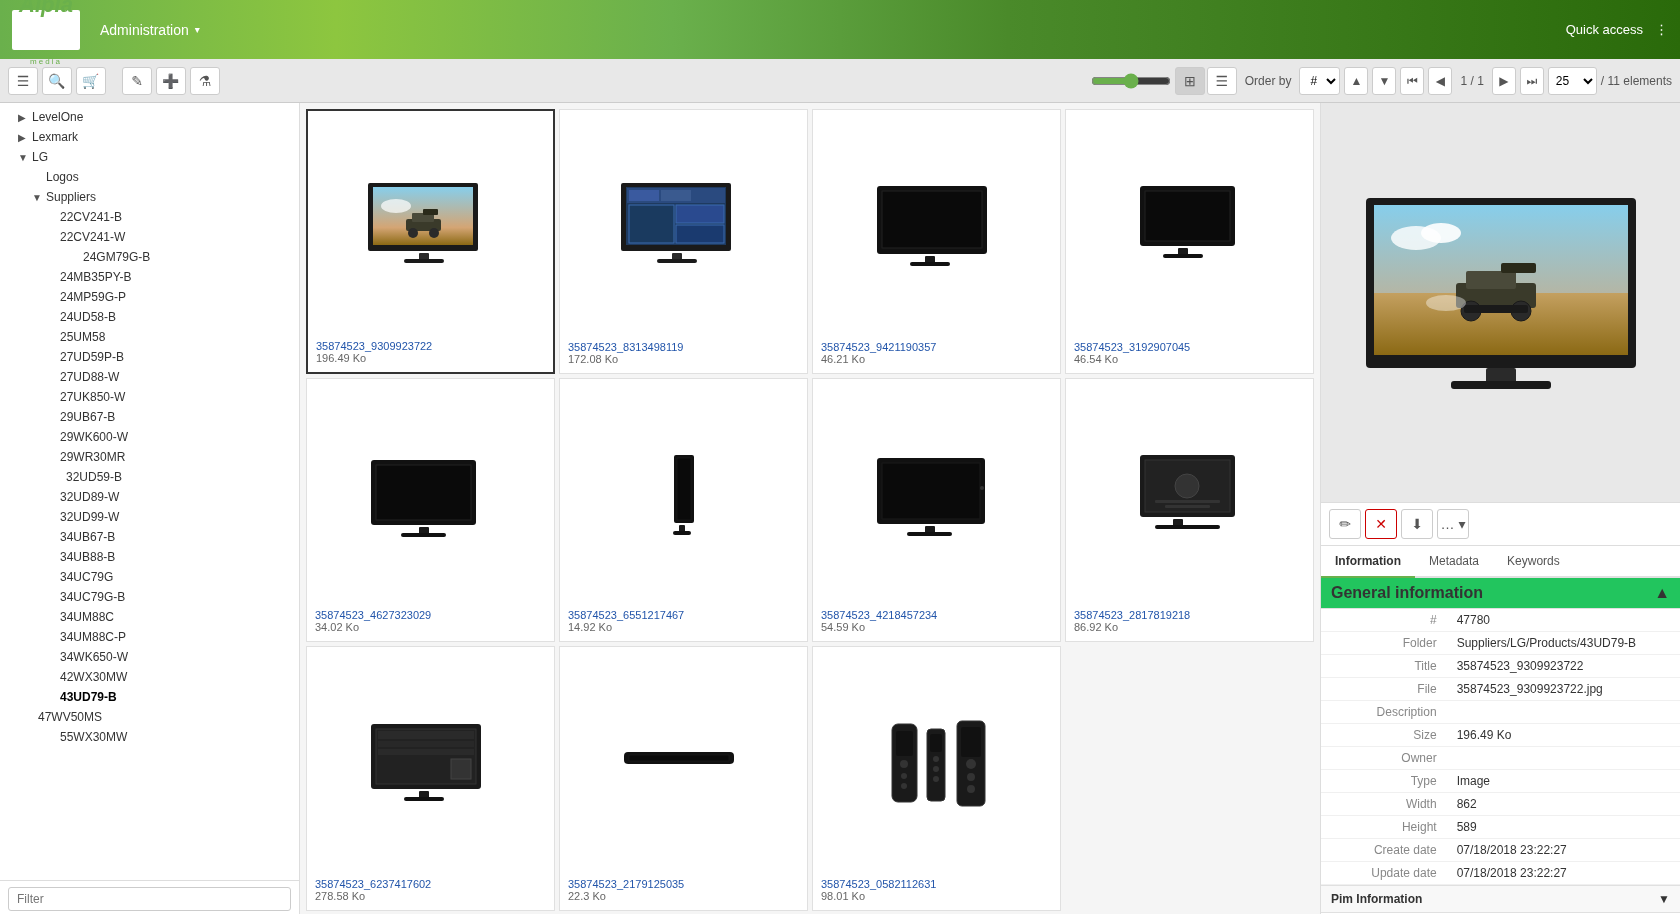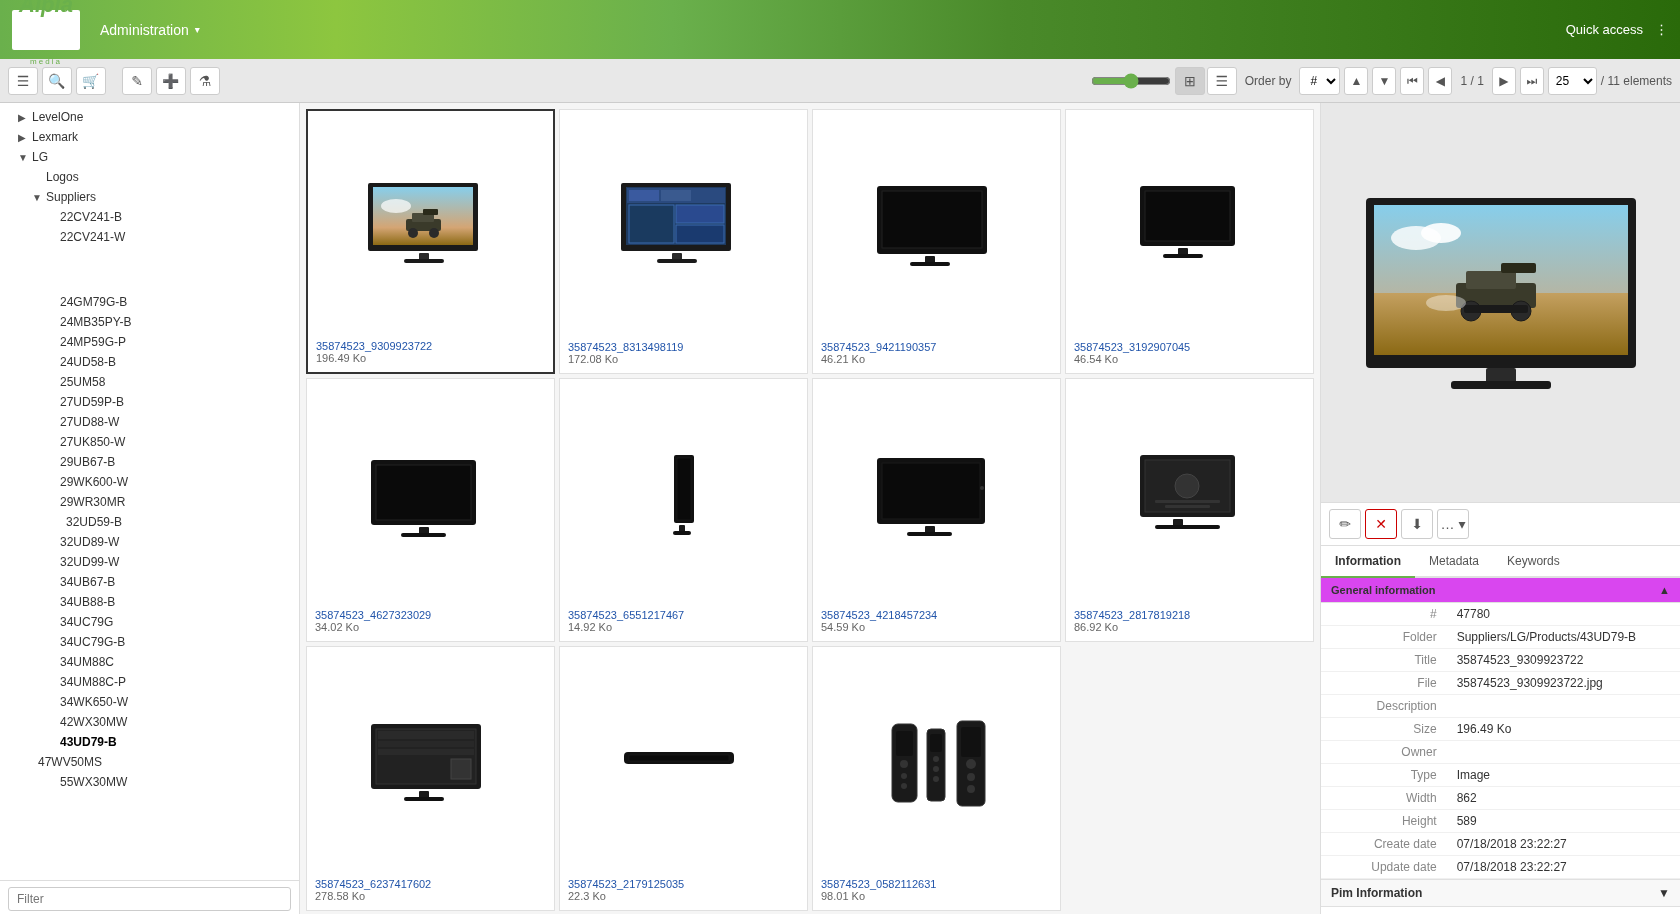--- a/index.html
+++ b/index.html
@@ -303,24 +303,24 @@
     }
     .info-content {
       flex: 1;
       overflow-y: auto;
     }
     .info-section-header {
       display: flex;
       align-items: center;
       justify-content: space-between;
       padding: 6px 10px;
-      background: #d946ef;
+      background: #22c55e;
       border-bottom: 1px solid #e0e0e0;
       font-weight: bold;
-      font-size: 11px;
+      font-size: 16px;
       color: #333;
     }
     .info-table {
       width: 100%;
       border-collapse: collapse;
     }
     .info-table tr td {
       padding: 4px 10px;
       font-size: 12px;
       border-bottom: 1px solid #f0f0f0;
@@ -446,21 +446,21 @@
           <span>Suppliers</span>
         </div>
         <div class="tree-item" style="padding-left: 46px;">
           <span class="tree-arrow"></span>
           <span>22CV241-B</span>
         </div>
         <div class="tree-item" style="padding-left: 46px;">
           <span class="tree-arrow"></span>
           <span>22CV241-W</span>
         </div>
-        <div class="tree-item" style="padding-left: 46px; margin-top: 45px;">
+        <div class="tree-item" style="padding-left: 69px;">
           <span class="tree-arrow"></span>
           <span>24GM79G-B</span>
         </div>
         <div class="tree-item" style="padding-left: 46px;">
           <span class="tree-arrow"></span>
           <span>24MB35PY-B</span>
         </div>
         <div class="tree-item" style="padding-left: 46px;">
           <span class="tree-arrow"></span>
           <span>24MP59G-P</span>

